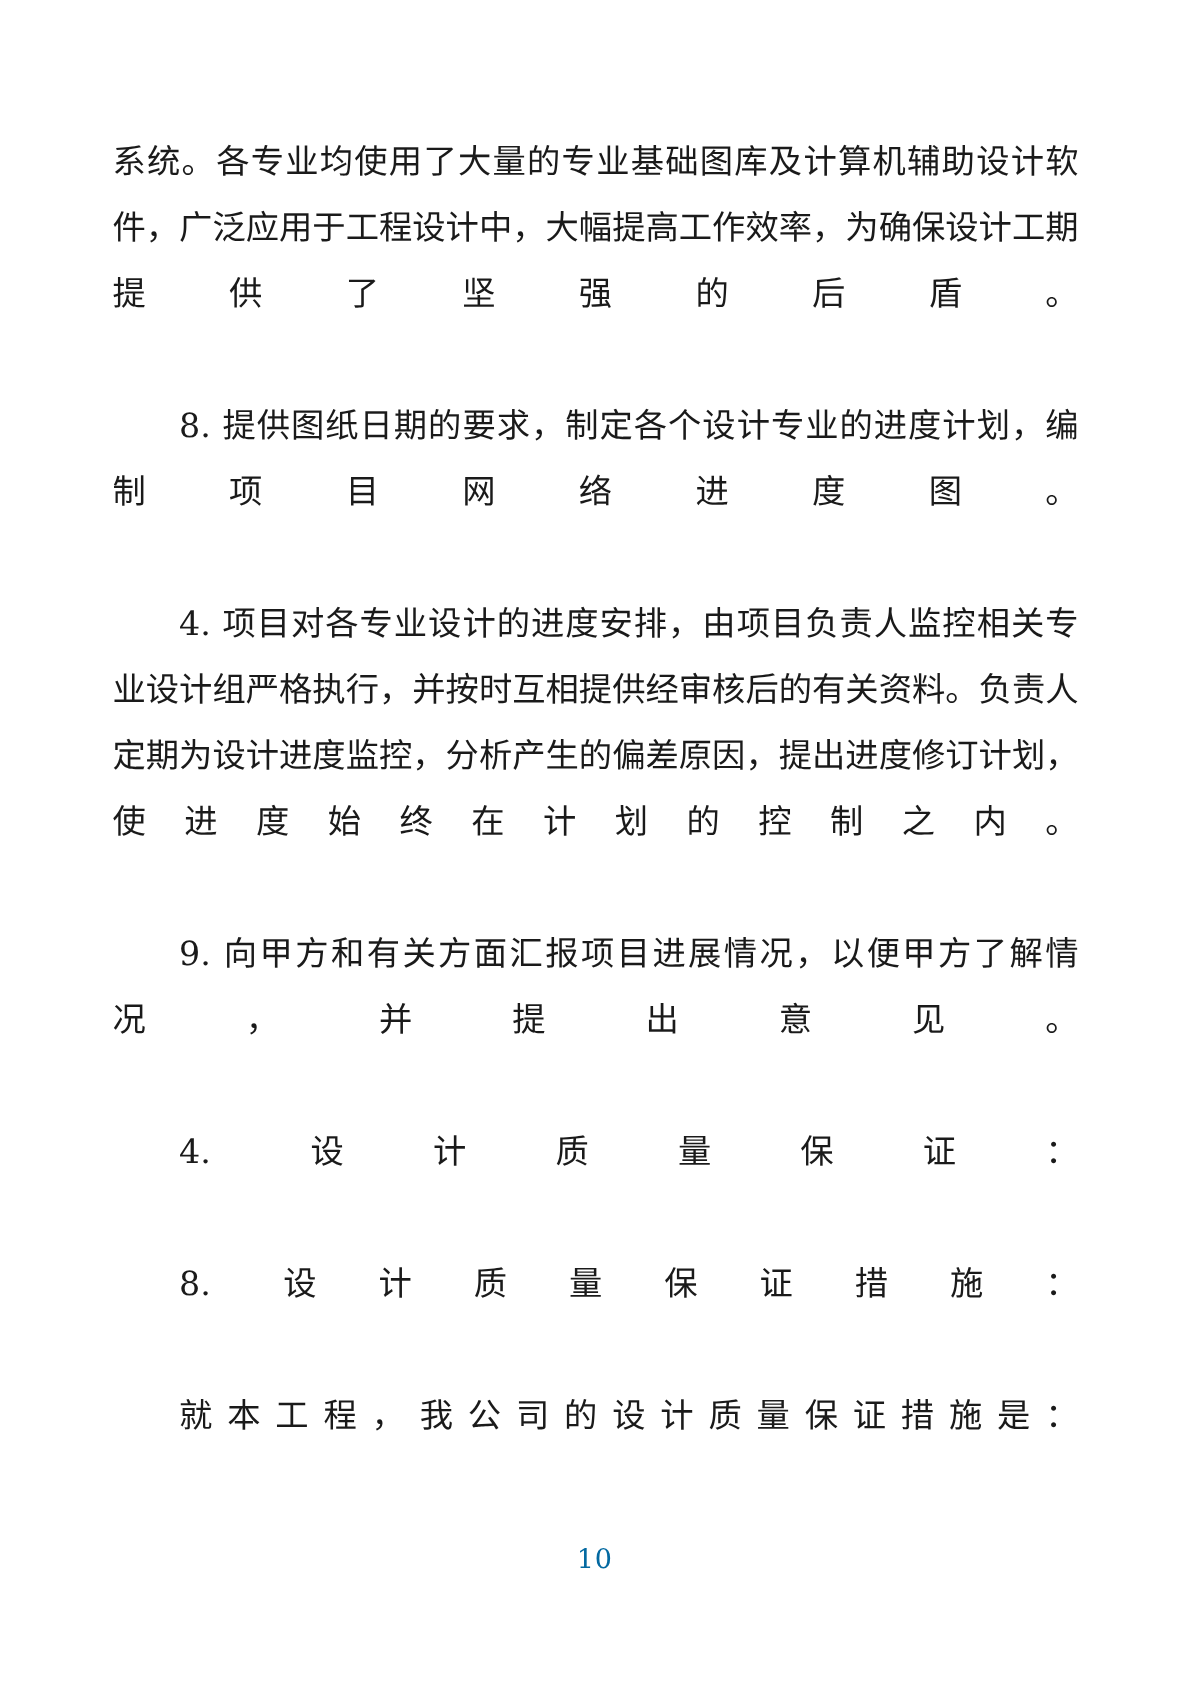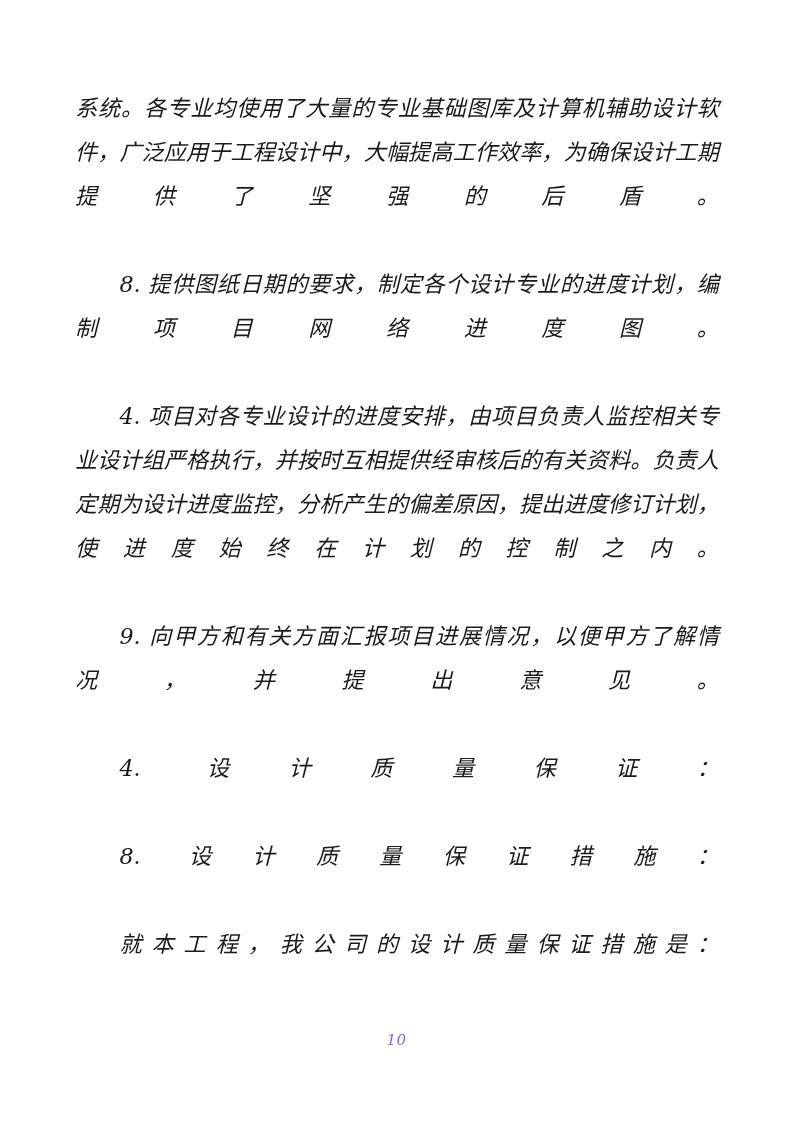--- a/index.html
+++ b/index.html
@@ -19,21 +19,20 @@
   }
 
   
   .page-sheet {
     position: absolute;
     left: 0;
     top: 0;
     width: 713px;
     height: 1122px;
     background: #ffffff;
-    font-style: italic;
   }
 
   
   .doc-body {
     position: absolute;
     left: 75px;
     top: 86px;
     width: 644px;
   }
 
@@ -72,23 +71,23 @@
   .page-footer {
     position: absolute;
     left: 0;
     top: 1030px;
     width: 793px;
     text-align: center;
   }
   .page-number {
     display: inline-block;
     font-family: "DejaVu Serif", "Liberation Serif", serif;
-    font-size: 15px;
+    font-size: 18px;
     line-height: 20px;
-    color: #8b5cf6;
+    color: #0369a1;
     letter-spacing: 0.5px;
   }
 </style>
 </head>
 <body>
 
 <div class="page-sheet">
 
   <div class="doc-body">
 

